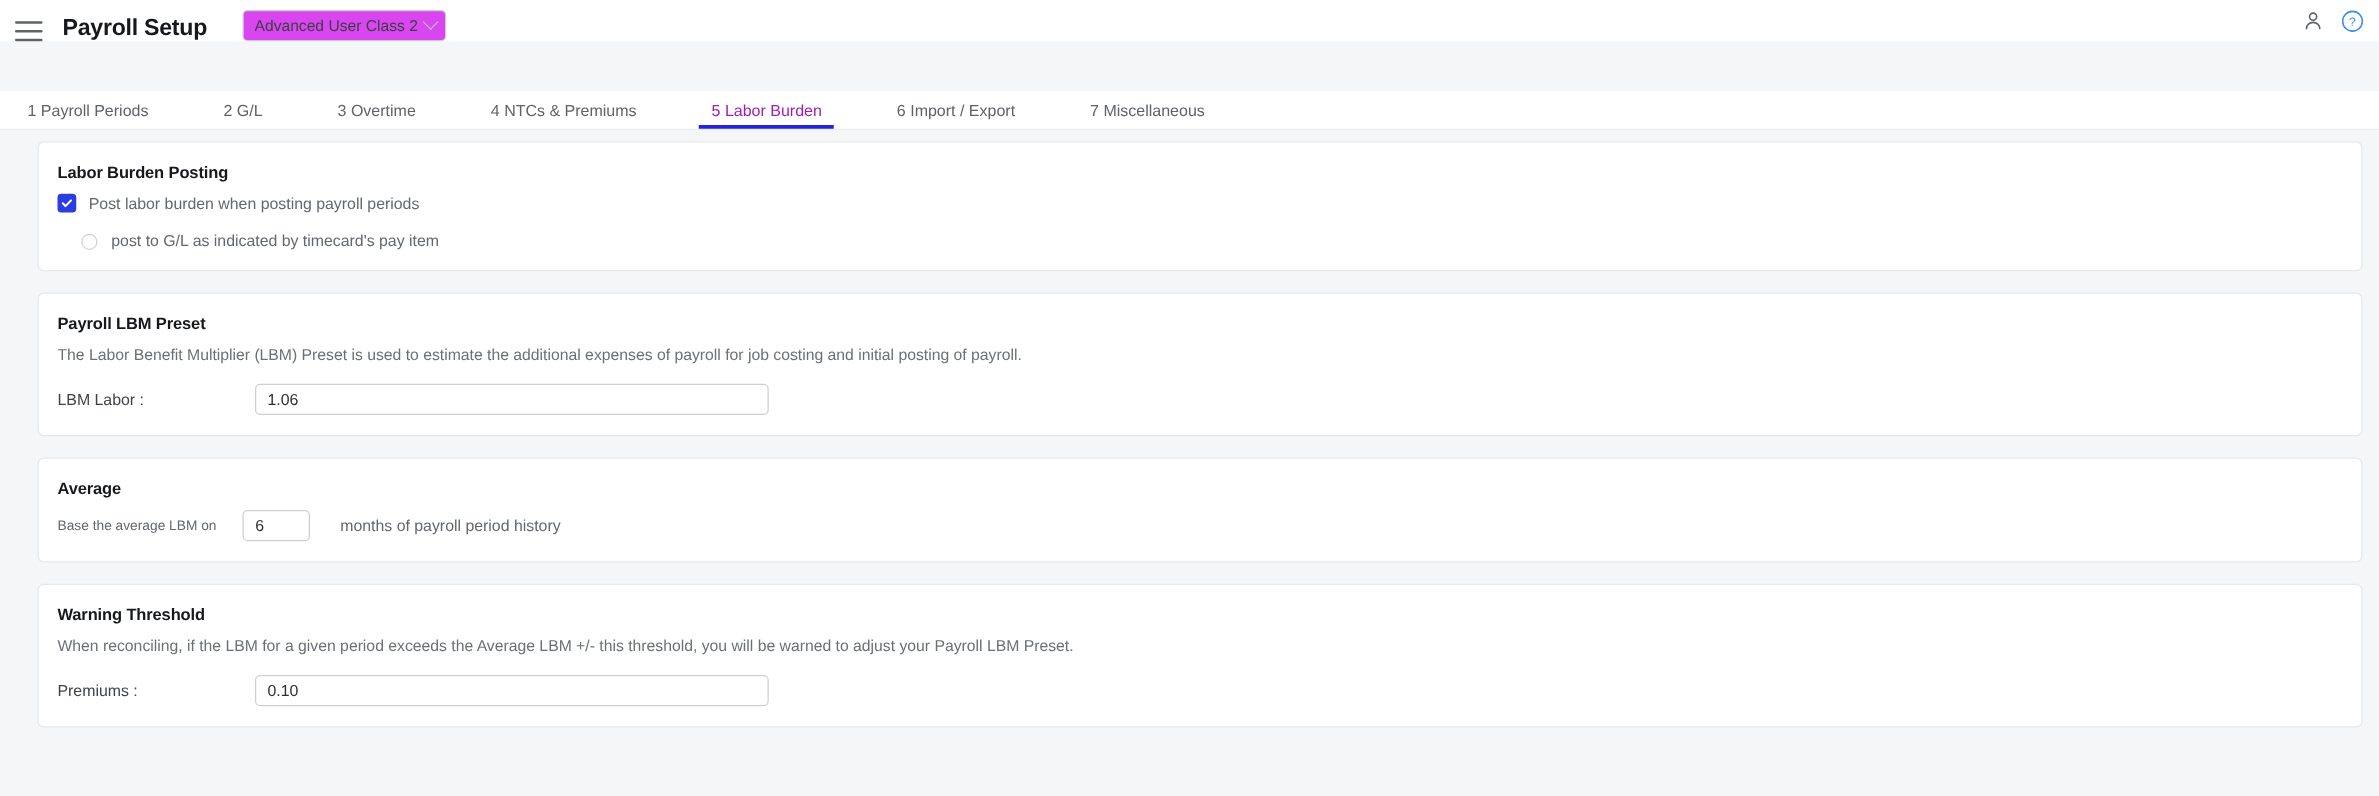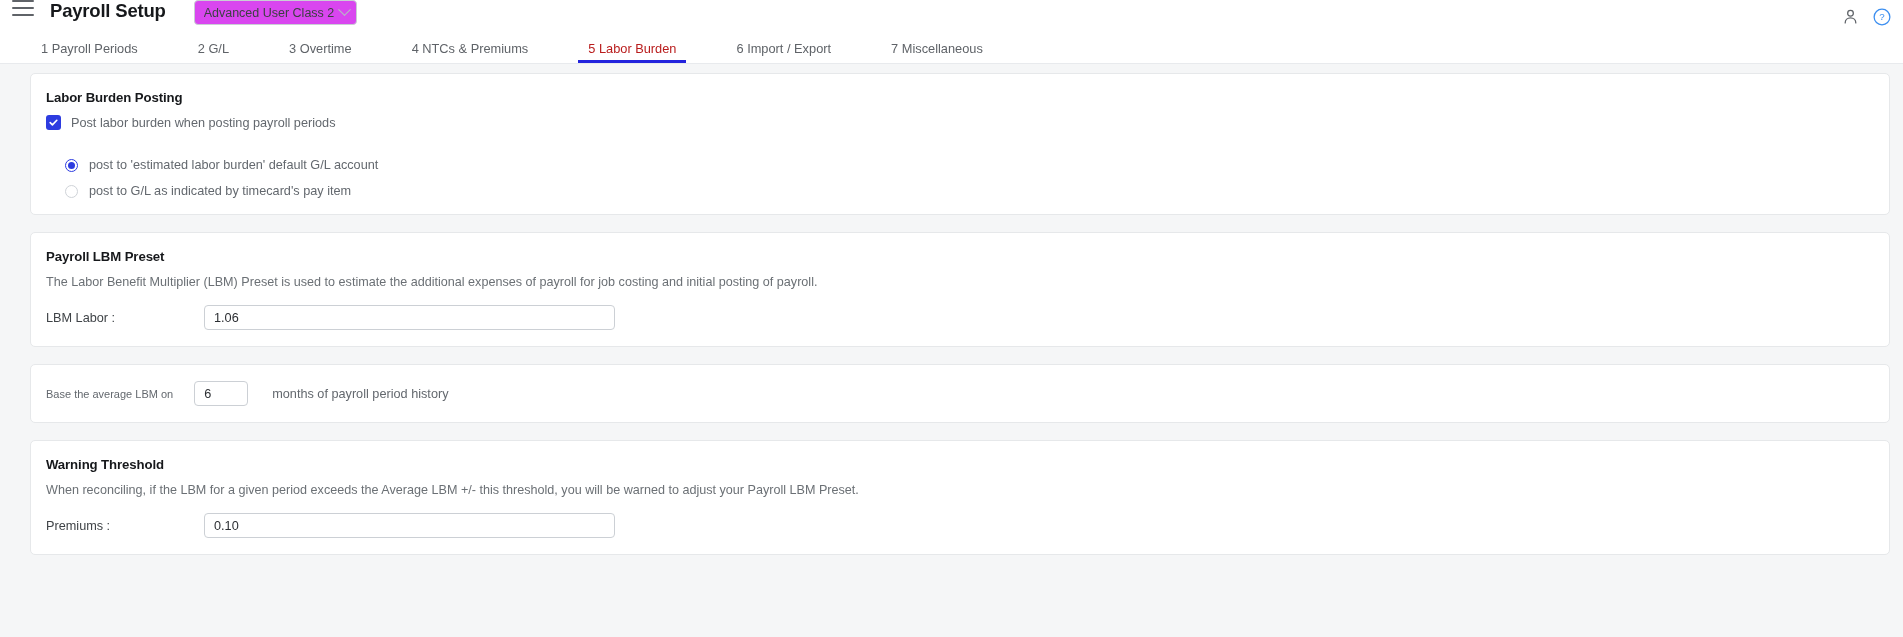--- a/index.html
+++ b/index.html
@@ -14,21 +14,21 @@
     font-family: "Liberation Sans", sans-serif;
     -webkit-font-smoothing: antialiased;
   }
 
   
   .app-header {
     position: relative;
     height: 33px;
     background: #ffffff;
     display: flex;
-    align-items: flex-start;
+    align-items: flex-end;
     padding: 0 16px 0 12px;
   }
   .hamburger {
     width: 22px;
     height: 16px;
     display: flex;
     flex-direction: column;
     justify-content: space-between;
     cursor: pointer;
     flex: 0 0 auto;
@@ -85,35 +85,36 @@
   }
   .icon-person { width: 17px; height: 17px; display:block; cursor: pointer;}
   .icon-help { width: 18px; height: 18px; display:block; cursor: pointer;}
 
   
   .tabbar {
     height: 31px;
     background: #ffffff;
     display: flex;
     align-items: stretch;
-    padding-left: 35px;
+    padding-left: 16px;
     border-bottom: 1px solid #e8eaed;
+    margin-top: 40px;
   }
   .tab {
     position: relative;
     display: flex;
     align-items: center;
     font-size: 12.8px;
     color: #5f6368;
     padding: 0 6px;
     margin-right: 48px;
     cursor: pointer;
     white-space: nowrap;
   }
-  .tab.active { color: #b91c1c; }
+  .tab.active { color: #a21caf; }
   .tab.active::after {
     content: "";
     position: absolute;
     left: -4px; right: -4px; bottom: 0;
     height: 3px;
     background: #2323dd;
   }
 
   
   .content {
@@ -138,21 +139,21 @@
     font-size: 12.6px;
     color: #6b7075;
     margin: 0 0 14px 0;
     line-height: 1.35;
   }
 
   
   .check-row {
     display: flex;
     align-items: center;
-    margin-bottom: 28px;
+    margin-bottom: 16px;
     cursor: pointer;
   }
   .cbox {
     width: 15px; height: 15px;
     border-radius: 3px;
     background: #2d3ce0;
     display: flex;
     align-items: center;
     justify-content: center;
     flex: 0 0 auto;
@@ -272,24 +273,20 @@
 
       <div class="check-row">
         <div class="cbox">
           <svg width="11" height="11" viewBox="0 0 12 12">
             <path d="M2.4 6.2 L4.8 8.6 L9.6 3.6" fill="none" stroke="#ffffff" stroke-width="1.8" stroke-linecap="round" stroke-linejoin="round"></path>
           </svg>
         </div>
         <div class="check-label">Post labor burden when posting payroll periods</div>
       </div>
 
-      <div class="radio-row">
-        <div class="radio checked"></div>
-        <div class="radio-label">post to 'estimated labor burden' default G/L account</div>
-      </div>
 
       <div class="radio-row">
         <div class="radio"></div>
         <div class="radio-label">post to G/L as indicated by timecard's pay item</div>
       </div>
     </div>
   </div>
 
   <div class="card">
     <div class="card-inner">
@@ -297,20 +294,21 @@
       <div class="section-desc">The Labor Benefit Multiplier (LBM) Preset is used to estimate the additional expenses of payroll for job costing and initial posting of payroll.</div>
       <div class="field-row">
         <div class="field-label">LBM Labor :</div>
         <input class="txt-input wide" type="text" value="1.06" style="">
       </div>
     </div>
   </div>
 
   <div class="card">
     <div class="card-inner">
+      <div class="section-title">Average</div>
       <div class="avg-row">
         <div class="avg-pre">Base the average LBM on</div>
         <input class="txt-input narrow" type="text" value="6" style="">
         <div class="avg-post">months of payroll period history</div>
       </div>
     </div>
   </div>
 
   <div class="card">
     <div class="card-inner">

